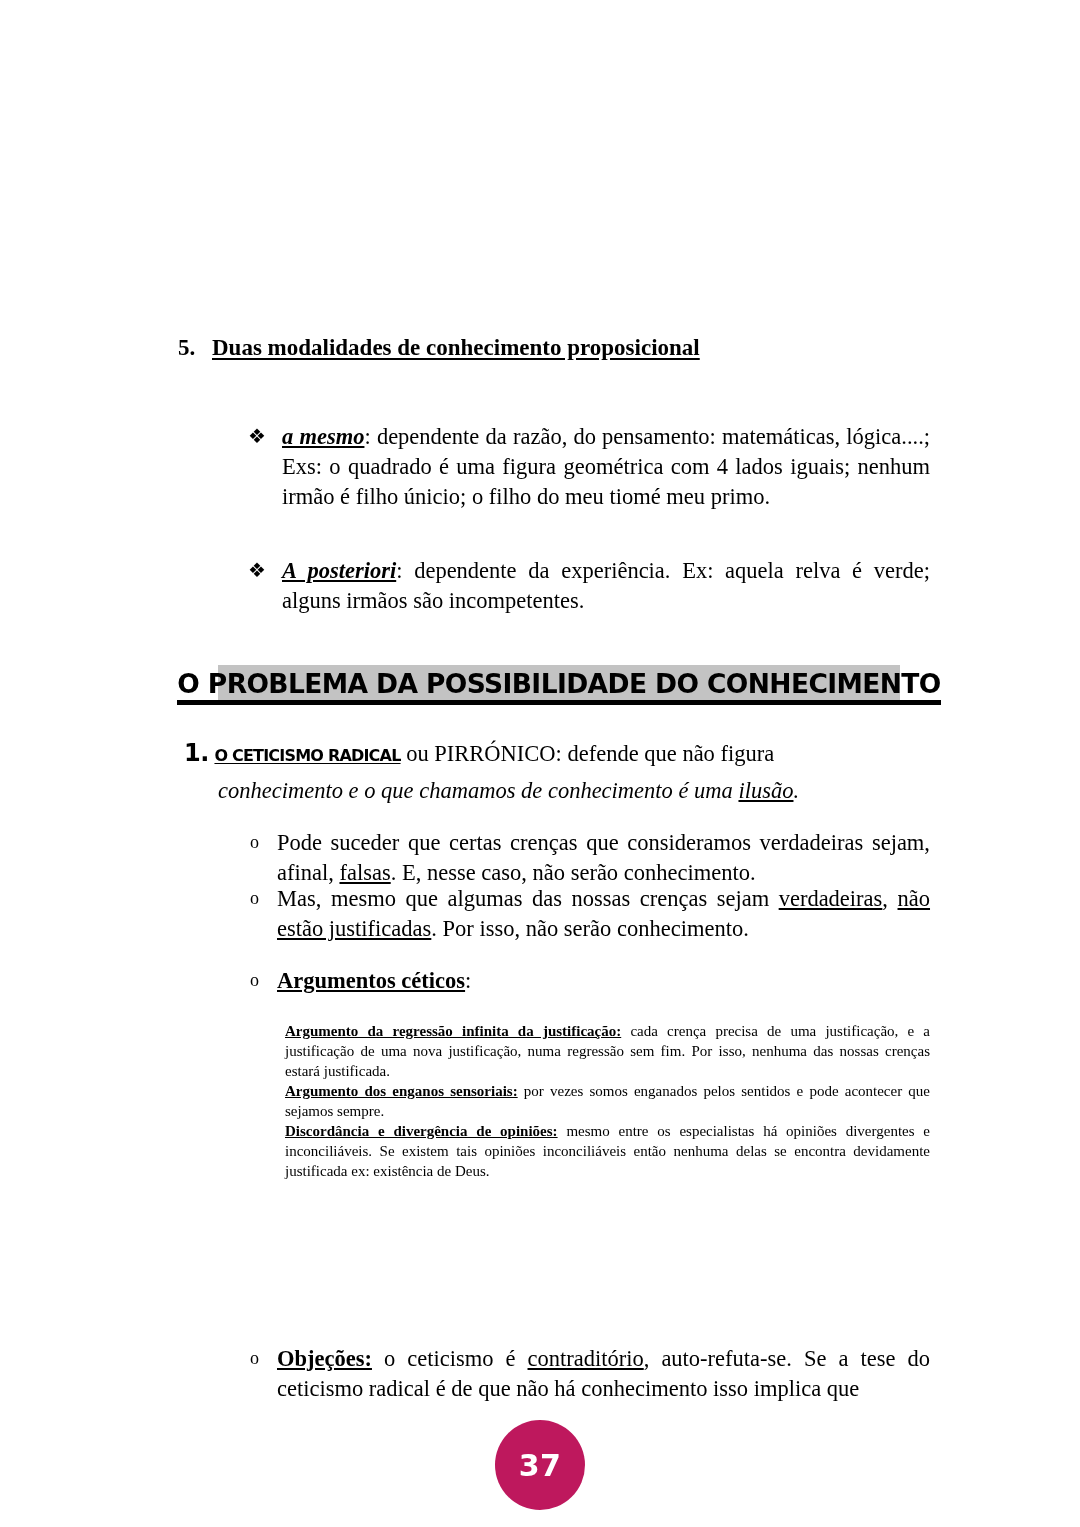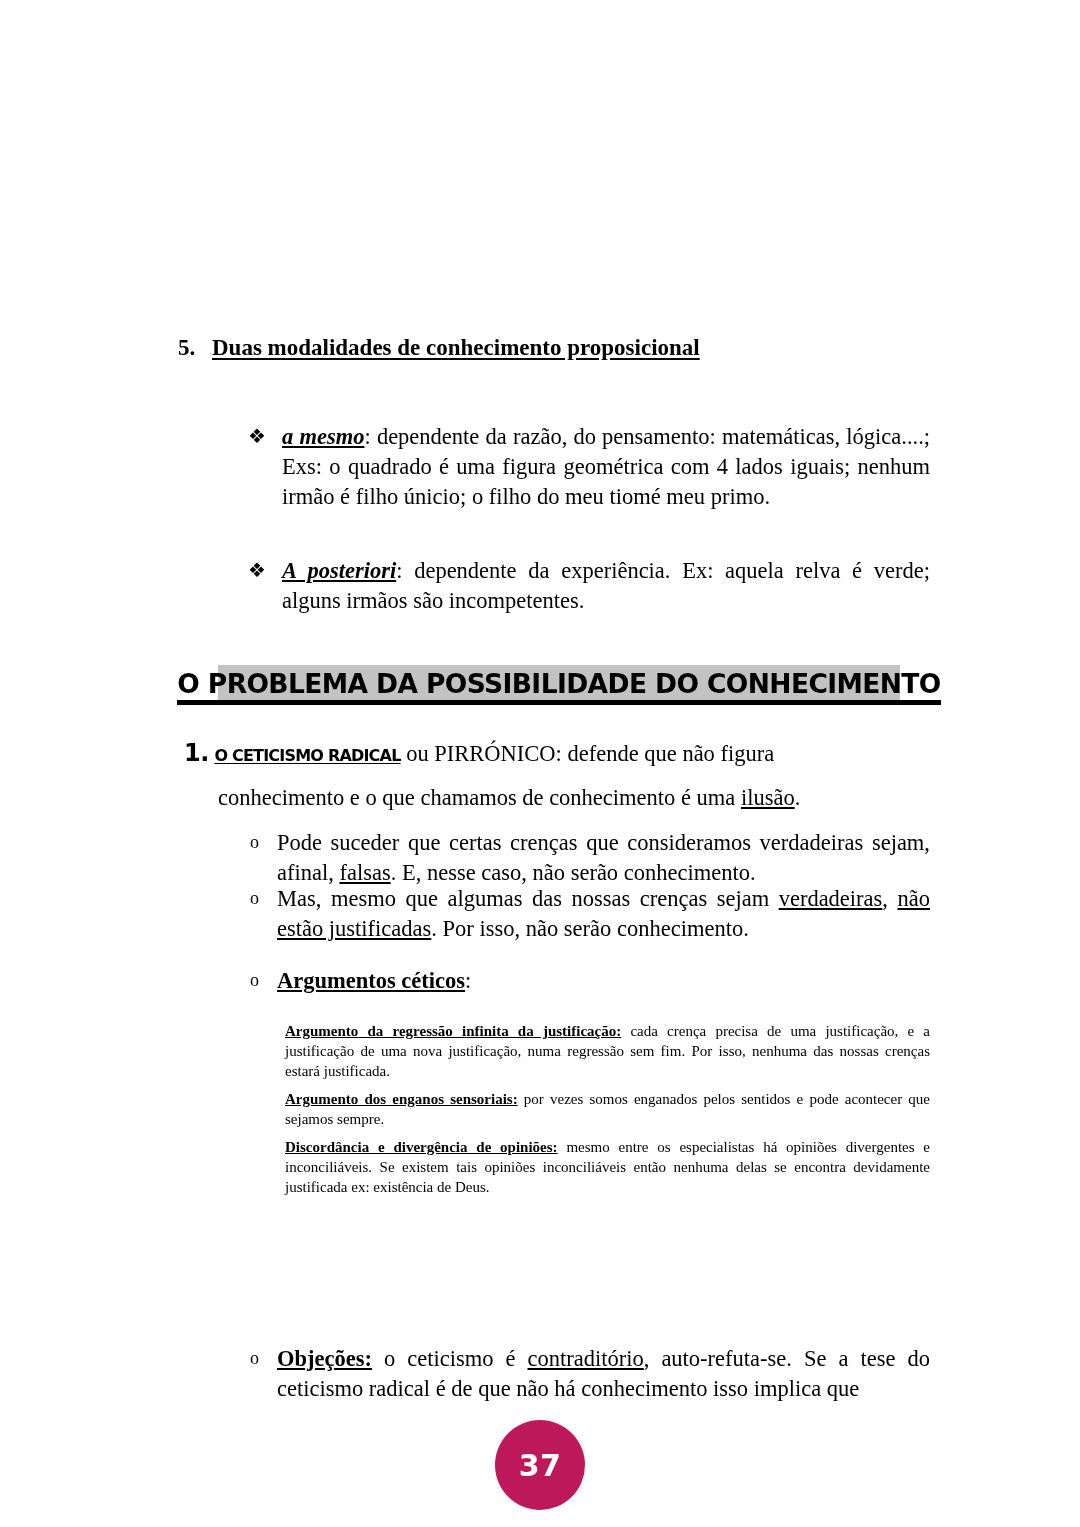--- a/index.html
+++ b/index.html
@@ -118,21 +118,22 @@
     font-family: "DejaVu Sans", "Liberation Sans", sans-serif;
     font-weight: bold;
     font-size: 16px;
     letter-spacing: -0.8px;
     text-decoration: underline;
     text-underline-offset: 2px;
   }
   .sec-one .l2 {
     display: block;
     margin-left: 34px;
-    margin-top: 12px;
+    margin-top: 5px;
+    font-style: italic;
   }
 
   
   .o-item {
     position: absolute;
     left: 250px;
     width: 680px;
     font-size: 22.5px;
     line-height: 1.33;
     text-align: justify;
@@ -159,21 +160,21 @@
   .arg-block {
     position: absolute;
     left: 285px;
     top: 1022px;
     width: 645px;
     font-size: 15px;
     line-height: 1.33;
     text-align: justify;
   }
   .arg-para { margin: 0 0 0 0; }
-  .arg-para + .arg-para { margin-top: 8px; }
+  .arg-para + .arg-para { margin-top: 0px; }
 
   
   .page-badge {
     position: absolute;
     left: 495px;
     top: 1420px;
     width: 90px;
     height: 90px;
     border-radius: 50%;
     background: #41699e;

